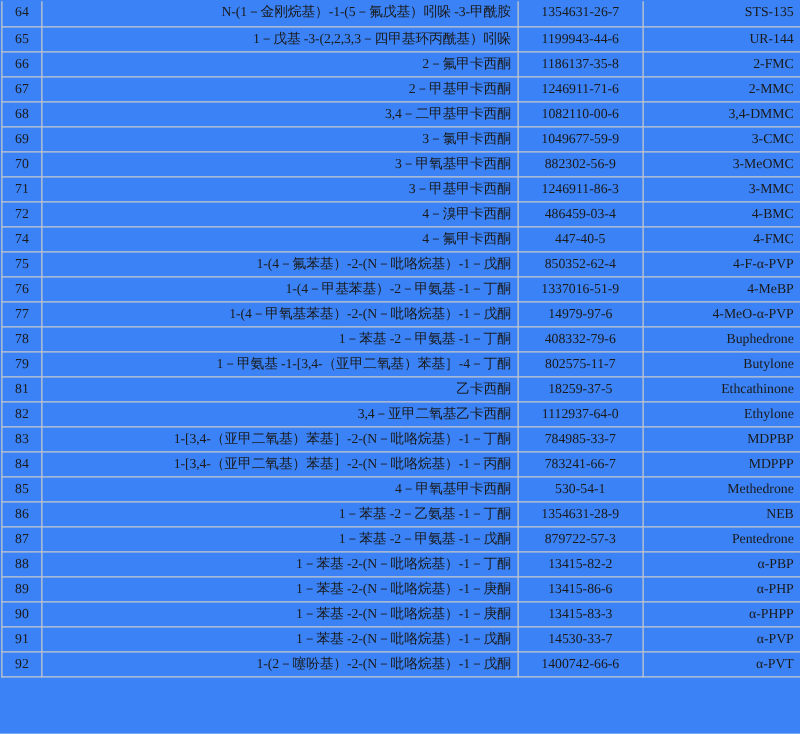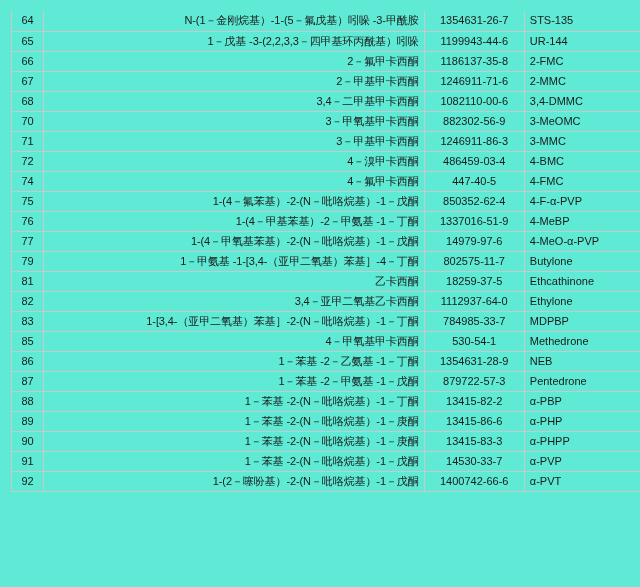--- a/index.html
+++ b/index.html
@@ -11,22 +11,23 @@
     width: 640px;
     height: 587px;
     font-family: "Liberation Sans", sans-serif;
     color: #1a1a1a;
     overflow: hidden;
   }
   .sheet {
     width: 640px;
     height: 587px;
     box-sizing: border-box;
-    padding: 11px;
-    background: #5eead4;
+    padding: 1px;
+    background: #3b82f6;
+    font-family: Liberation Serif, serif;
   }
   table.substance-table {
     border-collapse: collapse;
     width: 640px;
     table-layout: fixed;
   }
   table.substance-table td {
     border: 1px solid #c9c9c9;
     padding: 2px 5px 3px 5px;
     font-size: 11px;
@@ -48,21 +49,21 @@
     font-size: 11.5px;
     letter-spacing: -0.1px;
   }
   td.col-cas {
     width: 100px;
     text-align: center;
     font-size: 11px;
   }
   td.col-abbr {
     width: 126px;
-    text-align: left;
+    text-align: right;
     font-size: 11px;
     padding-left: 6px;
   }
   
   tr.first-row td {
     border-top: none;
   }
 </style>
 </head>
 <body>
@@ -94,20 +95,26 @@
         <td class="col-cas">1246911-71-6</td>
         <td class="col-abbr">2-MMC</td>
       </tr>
       <tr>
         <td class="col-index">68</td>
         <td class="col-name">3,4－二甲基甲卡西酮</td>
         <td class="col-cas">1082110-00-6</td>
         <td class="col-abbr">3,4-DMMC</td>
       </tr>
       <tr>
+        <td class="col-index">69</td>
+        <td class="col-name">3－氯甲卡西酮</td>
+        <td class="col-cas">1049677-59-9</td>
+        <td class="col-abbr">3-CMC</td>
+      </tr>
+      <tr>
         <td class="col-index">70</td>
         <td class="col-name">3－甲氧基甲卡西酮</td>
         <td class="col-cas">882302-56-9</td>
         <td class="col-abbr">3-MeOMC</td>
       </tr>
       <tr>
         <td class="col-index">71</td>
         <td class="col-name">3－甲基甲卡西酮</td>
         <td class="col-cas">1246911-86-3</td>
         <td class="col-abbr">3-MMC</td>
@@ -136,20 +143,26 @@
         <td class="col-cas">1337016-51-9</td>
         <td class="col-abbr">4-MeBP</td>
       </tr>
       <tr>
         <td class="col-index">77</td>
         <td class="col-name">1-(4－甲氧基苯基）-2-(N－吡咯烷基）-1－戊酮</td>
         <td class="col-cas">14979-97-6</td>
         <td class="col-abbr">4-MeO-α-PVP</td>
       </tr>
       <tr>
+        <td class="col-index">78</td>
+        <td class="col-name">1－苯基 -2－甲氨基 -1－丁酮</td>
+        <td class="col-cas">408332-79-6</td>
+        <td class="col-abbr">Buphedrone</td>
+      </tr>
+      <tr>
         <td class="col-index">79</td>
         <td class="col-name">1－甲氨基 -1-[3,4-（亚甲二氧基）苯基］-4－丁酮</td>
         <td class="col-cas">802575-11-7</td>
         <td class="col-abbr">Butylone</td>
       </tr>
       <tr>
         <td class="col-index">81</td>
         <td class="col-name">乙卡西酮</td>
         <td class="col-cas">18259-37-5</td>
         <td class="col-abbr">Ethcathinone</td>
@@ -158,20 +171,26 @@
         <td class="col-index">82</td>
         <td class="col-name">3,4－亚甲二氧基乙卡西酮</td>
         <td class="col-cas">1112937-64-0</td>
         <td class="col-abbr">Ethylone</td>
       </tr>
       <tr>
         <td class="col-index">83</td>
         <td class="col-name">1-[3,4-（亚甲二氧基）苯基］-2-(N－吡咯烷基）-1－丁酮</td>
         <td class="col-cas">784985-33-7</td>
         <td class="col-abbr">MDPBP</td>
+      </tr>
+      <tr>
+        <td class="col-index">84</td>
+        <td class="col-name">1-[3,4-（亚甲二氧基）苯基］-2-(N－吡咯烷基）-1－丙酮</td>
+        <td class="col-cas">783241-66-7</td>
+        <td class="col-abbr">MDPPP</td>
       </tr>
       <tr>
         <td class="col-index">85</td>
         <td class="col-name">4－甲氧基甲卡西酮</td>
         <td class="col-cas">530-54-1</td>
         <td class="col-abbr">Methedrone</td>
       </tr>
       <tr>
         <td class="col-index">86</td>
         <td class="col-name">1－苯基 -2－乙氨基 -1－丁酮</td>

